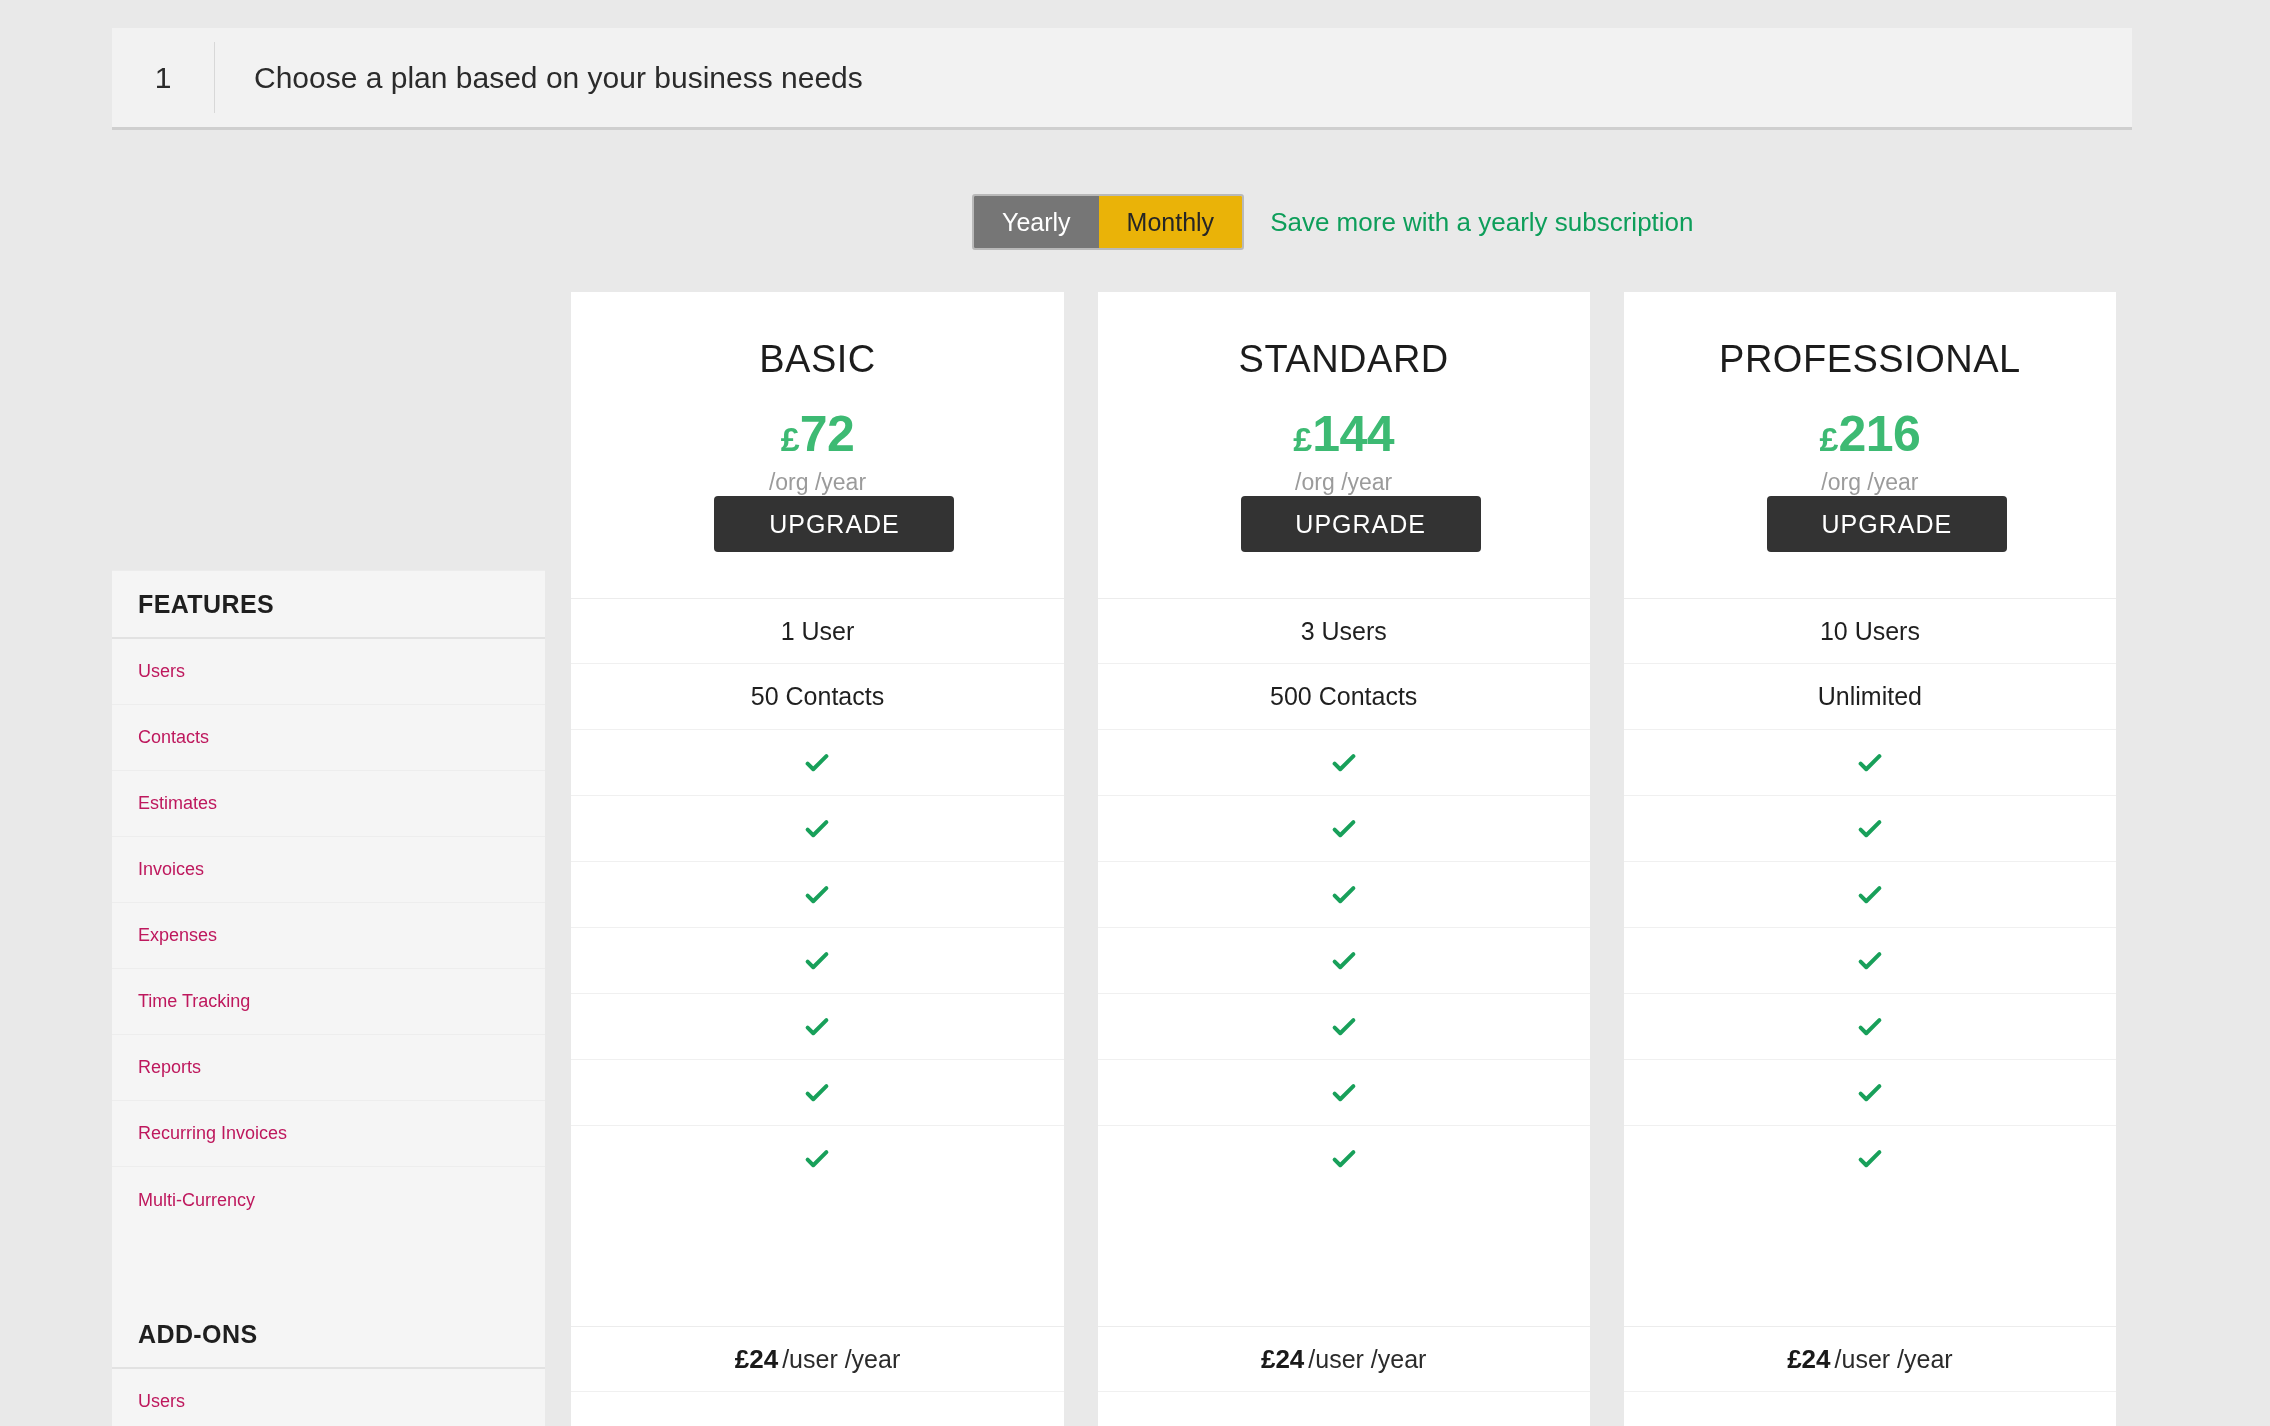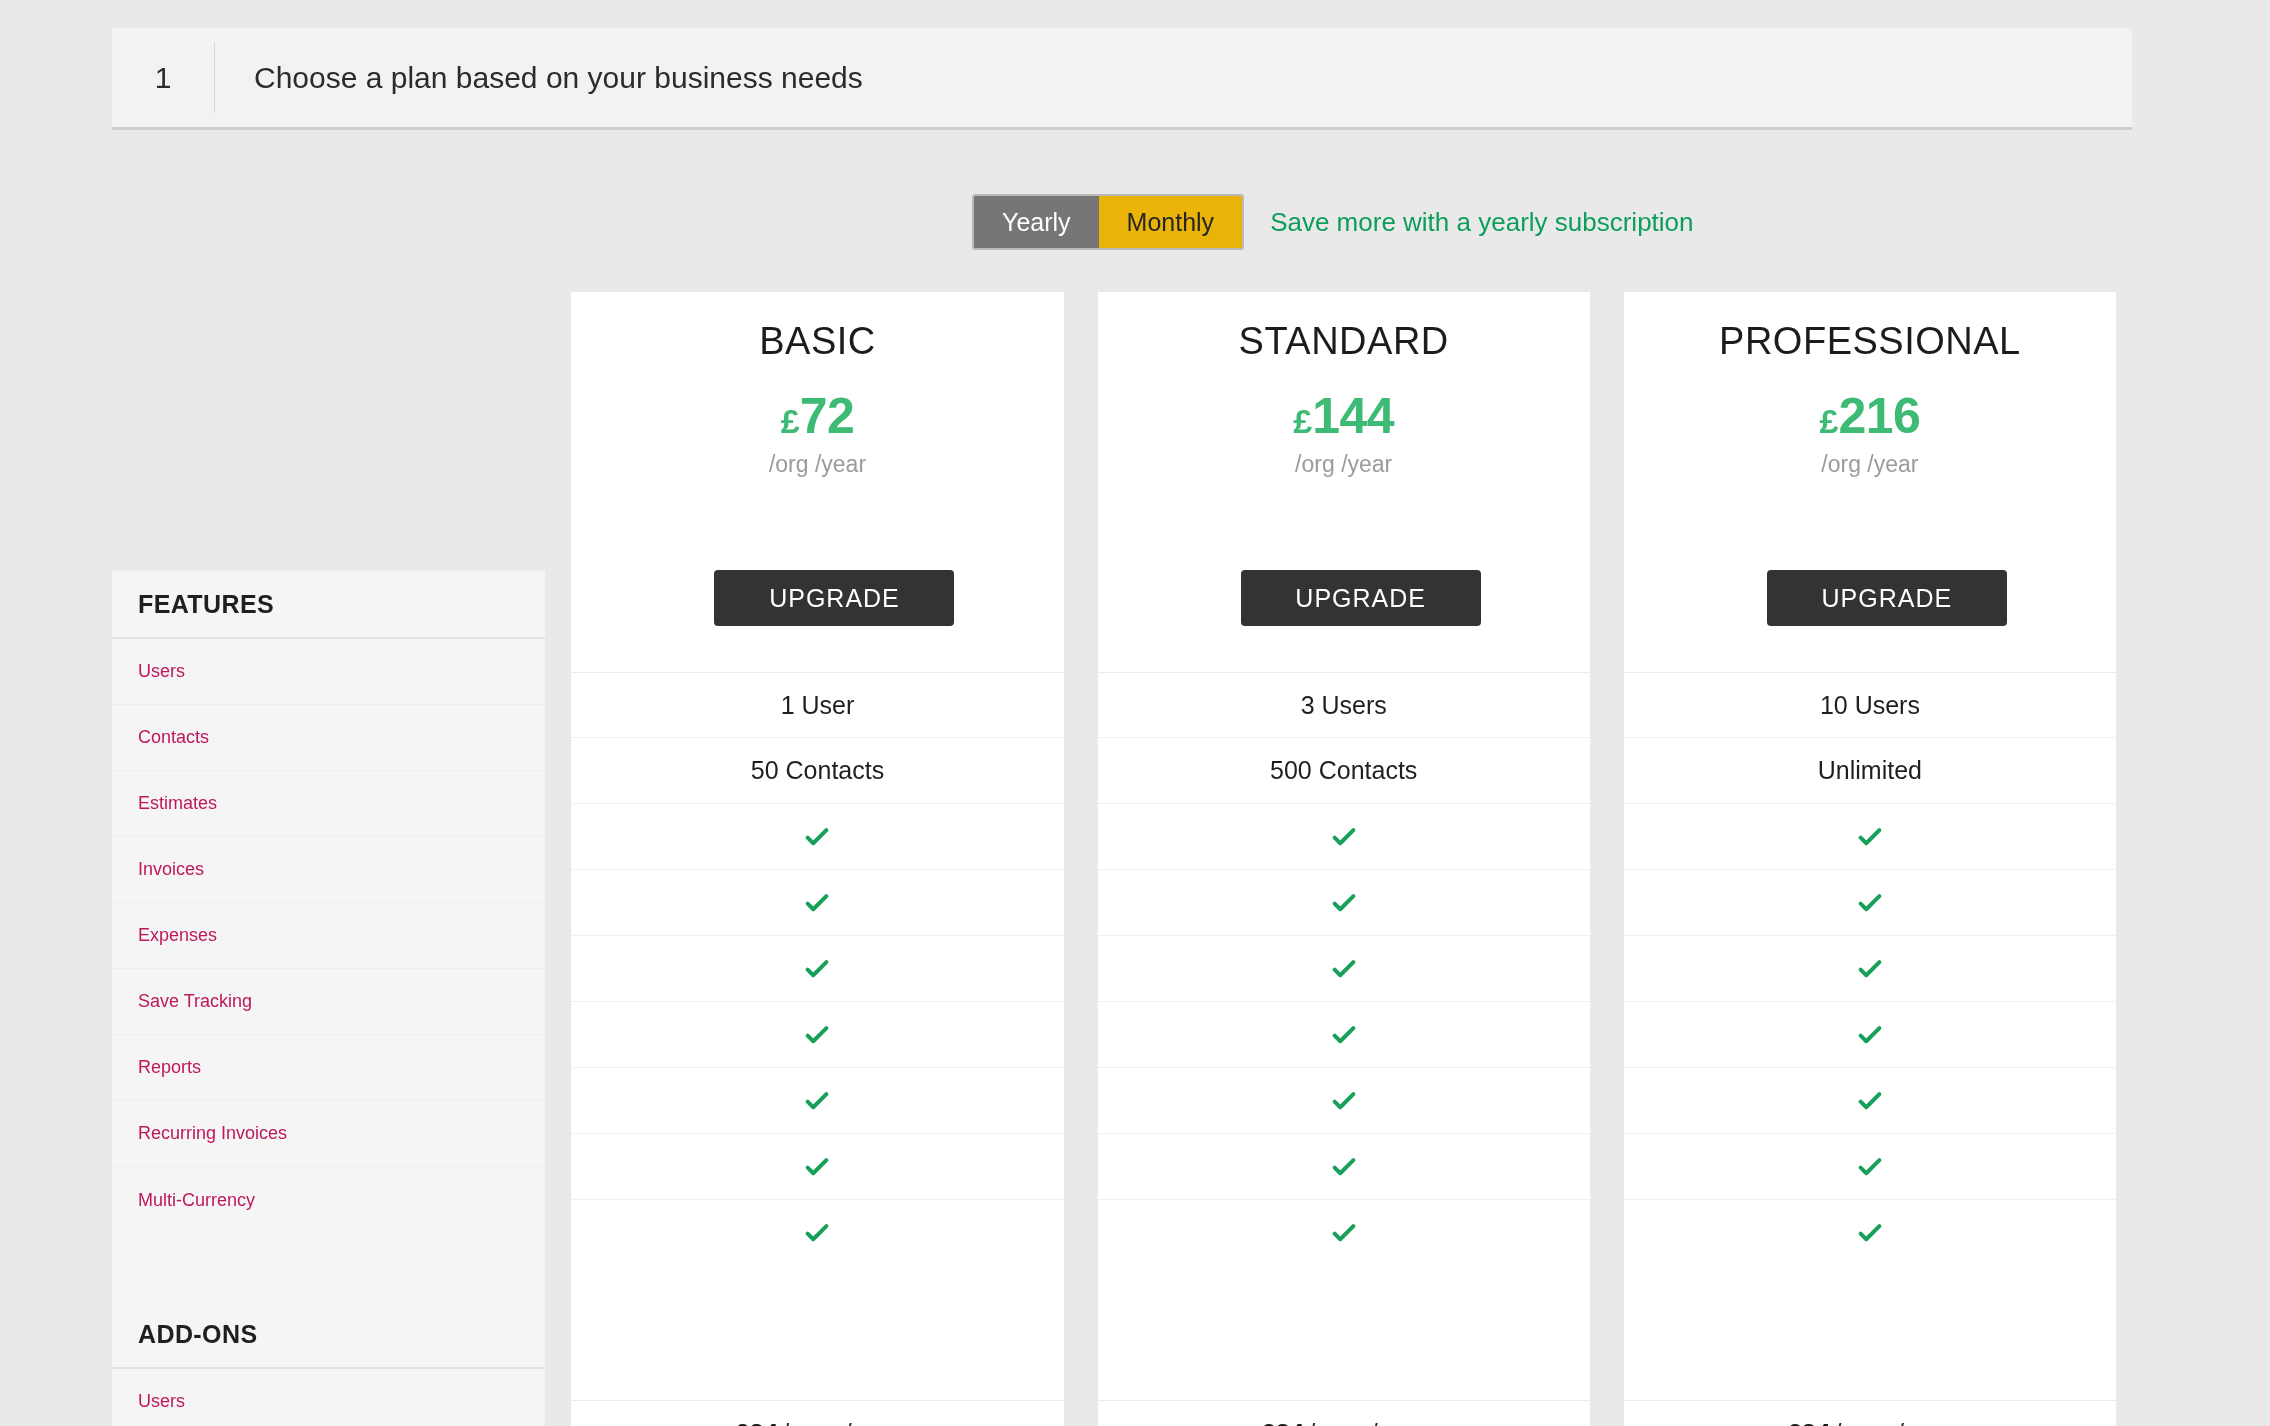--- a/index.html
+++ b/index.html
@@ -146,25 +146,26 @@
     font-size: 18px;
     color: #be185d;
     border-bottom: 1px solid #ededed;
   }
   .feat-row.last-of-group { border-bottom: none; }
 
   .feat-spacer { height: 68px; }
 
   
   .plan-top {
-    height: 278px;
+    height: 204px;
     display: flex;
     flex-direction: column;
     align-items: center;
     padding-top: 28px;
+    justify-content: flex-end;
   }
   .plan-name {
     font-size: 38px;
     font-weight: 400;
     color: #1c1c1c;
     letter-spacing: 0.5px;
   }
   .plan-price {
     margin-top: 28px;
     color: #3dba73;
@@ -254,21 +255,21 @@
   <div class="grid">
 
     <div class="col col-features">
       <div class="features-panel">
         <div class="sec-head">FEATURES</div>
         <div class="feat-row">Users</div>
         <div class="feat-row">Contacts</div>
         <div class="feat-row">Estimates</div>
         <div class="feat-row">Invoices</div>
         <div class="feat-row">Expenses</div>
-        <div class="feat-row">Save Tracking</div>
+        <div class="feat-row">Time Tracking</div>
         <div class="feat-row">Reports</div>
         <div class="feat-row">Recurring Invoices</div>
         <div class="feat-row last-of-group">Multi-Currency</div>
         <div class="feat-spacer"></div>
         <div class="sec-head">ADD-ONS</div>
         <div class="feat-row">Users</div>
       </div>
     </div>
 
     <div class="col col-plan">

